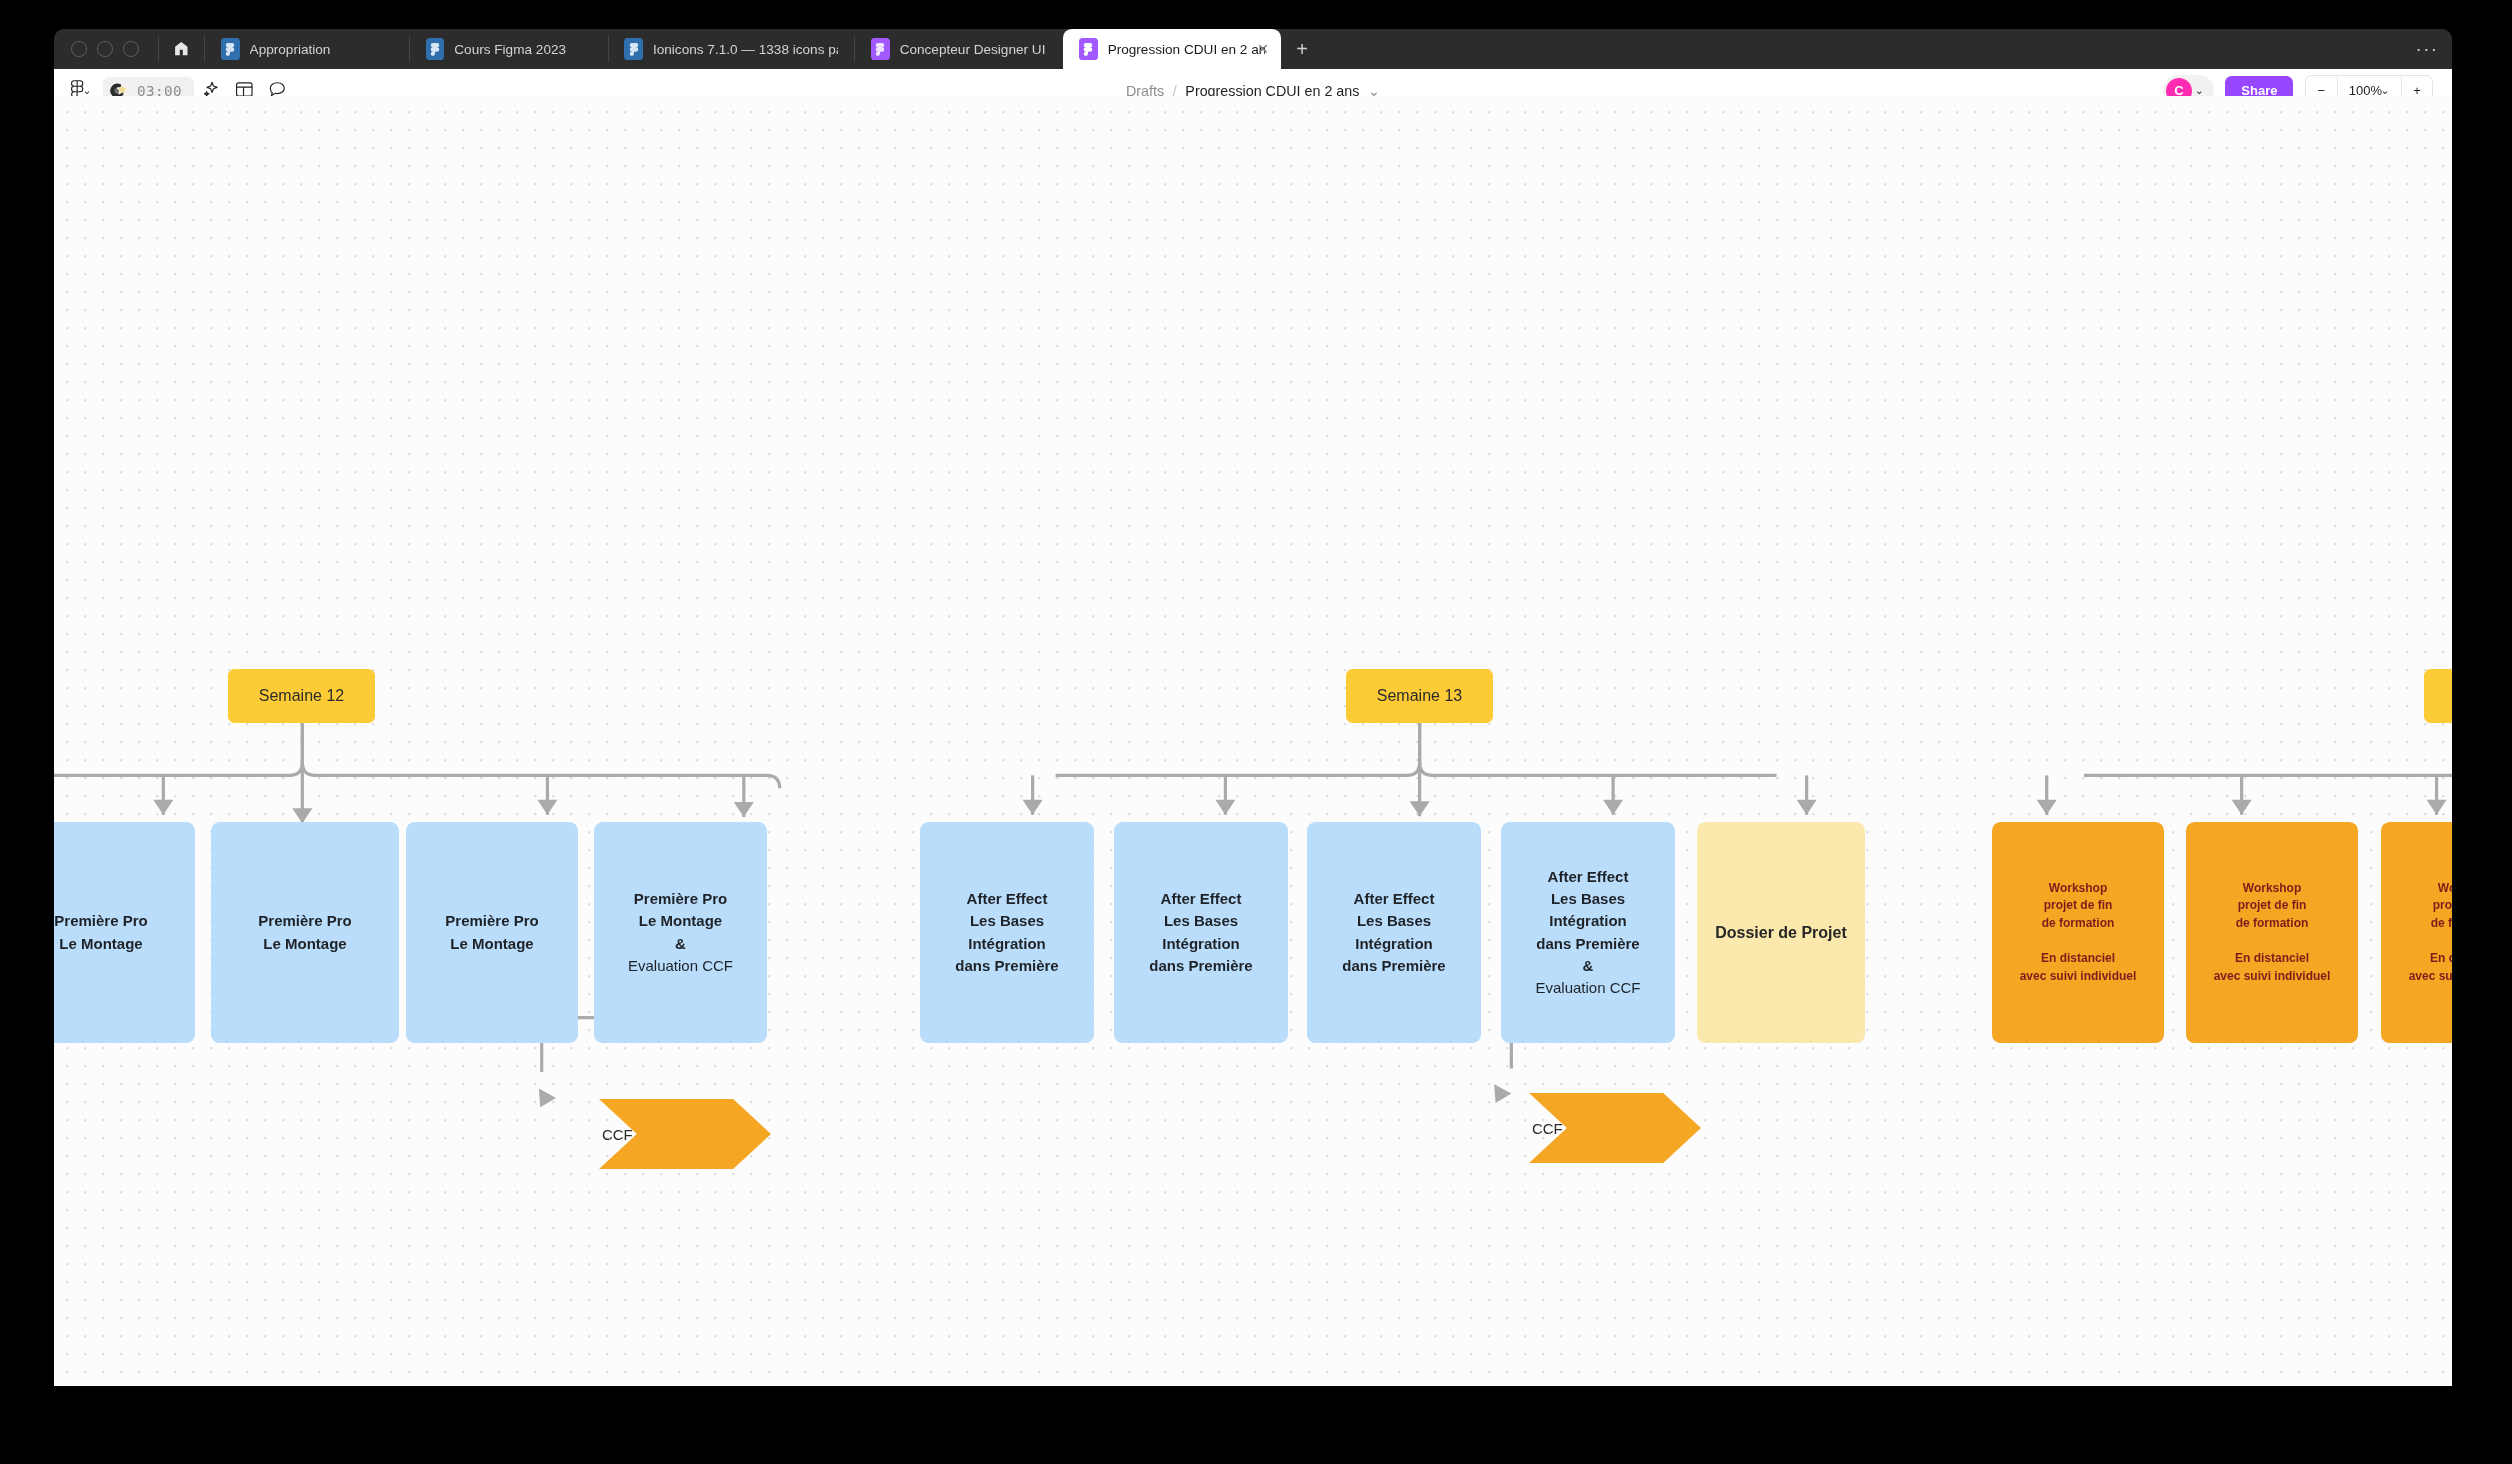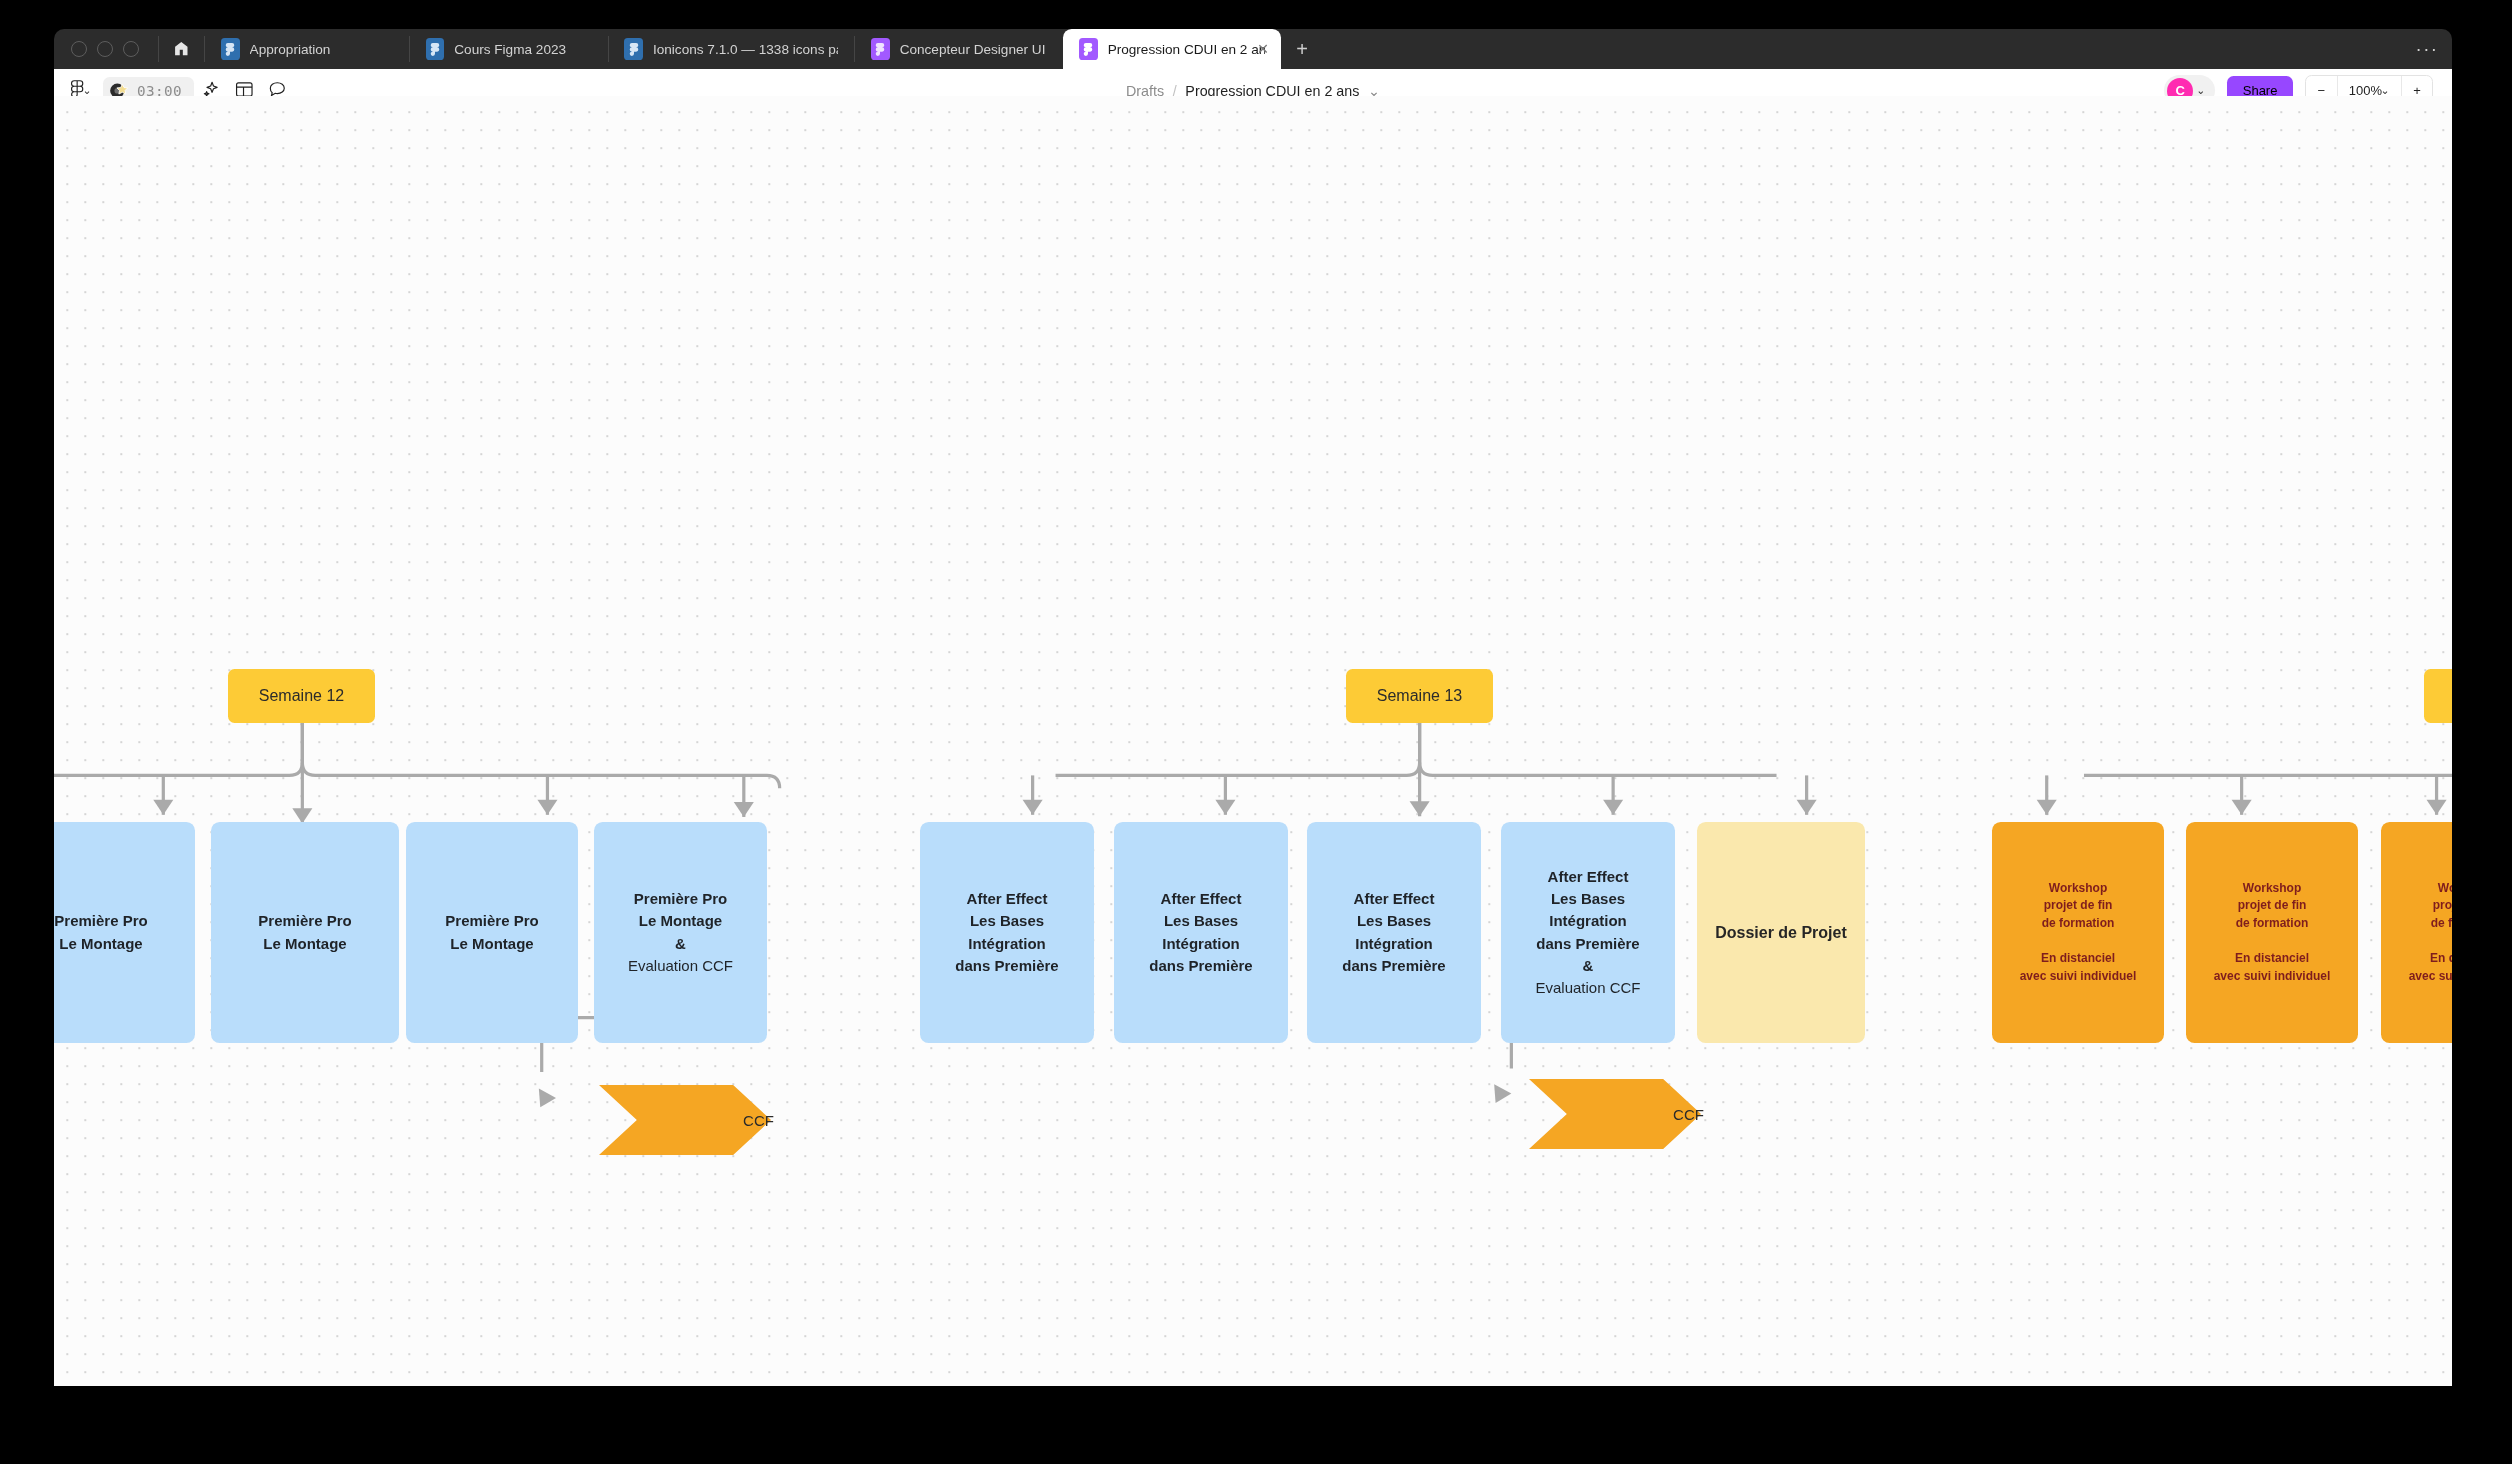--- a/index.html
+++ b/index.html
@@ -42,22 +42,22 @@
   .timerbadge{position:relative;width:21.5px;height:21.5px;}
   .timertxt{font-family:"DejaVu Sans Mono",monospace;font-size:14.3px;color:#8d8d8d;letter-spacing:0.4px;}
   .tb-center{position:absolute;left:0;right:0;display:flex;justify-content:center;align-items:center;gap:8.6px;
              font-size:14.3px;color:#1f1f1f;pointer-events:none;}
   .crumb-muted{color:#8c8c8c;}
   .crumb-sep{color:#c2c2c2;}
   .tb-right{margin-left:auto;display:flex;align-items:center;gap:11.5px;padding-right:18.6px;}
   .avatarwrap{display:flex;align-items:center;gap:4.3px;background:#f1f1f1;border-radius:16px;padding:2.9px 10px 2.9px 2.9px;}
   .avatar{width:26px;height:26px;border-radius:50%;background:#ff2bb1;color:#fff;display:flex;align-items:center;
           justify-content:center;font-size:13px;font-weight:bold;}
-  .sharebtn{background:#9747ff;color:#000000;border-radius:6.5px;height:29px;padding:0 16px;display:flex;align-items:center;
-            font-size:13px;font-weight:normal;}
+  .sharebtn{background:#9747ff;color:#ffffff;border-radius:6.5px;height:29px;padding:0 16px;display:flex;align-items:center;
+            font-size:13px;font-weight:bold;}
   .zoomgrp{display:flex;align-items:center;border:0.7px solid #e3e3e3;border-radius:6.5px;height:29px;overflow:hidden;}
   .zoomgrp>div{display:flex;align-items:center;justify-content:center;height:29px;padding:0 11.5px;font-size:13px;color:#222;}
   .zoomgrp .sep{padding:0;width:0.7px;background:#e8e8e8;height:29px;}
 
   
   .canvas{position:absolute;left:54px;top:96px;width:2398px;height:1290px;background:#fcfcfc;overflow:hidden;
           background-image:radial-gradient(#d5d5d5 1.1px, transparent 1.1px);
           background-size:18px 18px;background-position:4.3px 7.2px;}
   .board{position:absolute;left:0;top:0;width:2398px;height:1290px;}
 
@@ -65,21 +65,21 @@
            color:#2b2b2b;font-size:16px;}
   .card{position:absolute;border-radius:8.6px;display:flex;flex-direction:column;align-items:center;justify-content:center;
         text-align:center;line-height:1.48;margin-left:32px;}
   .card .ln{display:block;}
   .card.blue{background:#b9ddfb;color:#1f2328;font-weight:bold;font-size:15px;}
   .card.cream{background:#fae8ad;color:#262626;font-weight:bold;font-size:16px;}
   .card.orange{background:#f5a623;color:#7f1d1d;font-weight:bold;font-size:12px;}
   .card .reg{font-weight:normal;}
   .card .gap{height:17px;}
 
-  .ccf{position:absolute;display:flex;align-items:center;justify-content:flex-end;color:#2b2b2b;font-size:15px;}
+  .ccf{position:absolute;display:flex;align-items:center;justify-content:flex-start;color:#2b2b2b;font-size:15px;margin-top:14px;}
   .ccf .shape{position:absolute;left:0;top:0;width:100%;height:100%;background:#f5a623;
      clip-path:polygon(0 0, 78% 0, 100% 50%, 78% 100%, 0 100%, 22% 50%);}
   .ccf .lbl{position:relative;z-index:2;transform:translateX(2.9px);}
 
   svg.wires{position:absolute;left:0;top:0;width:2398px;height:1290px;overflow:visible;}
 </style>
 </head>
 <body>
 
 <div id="app">

